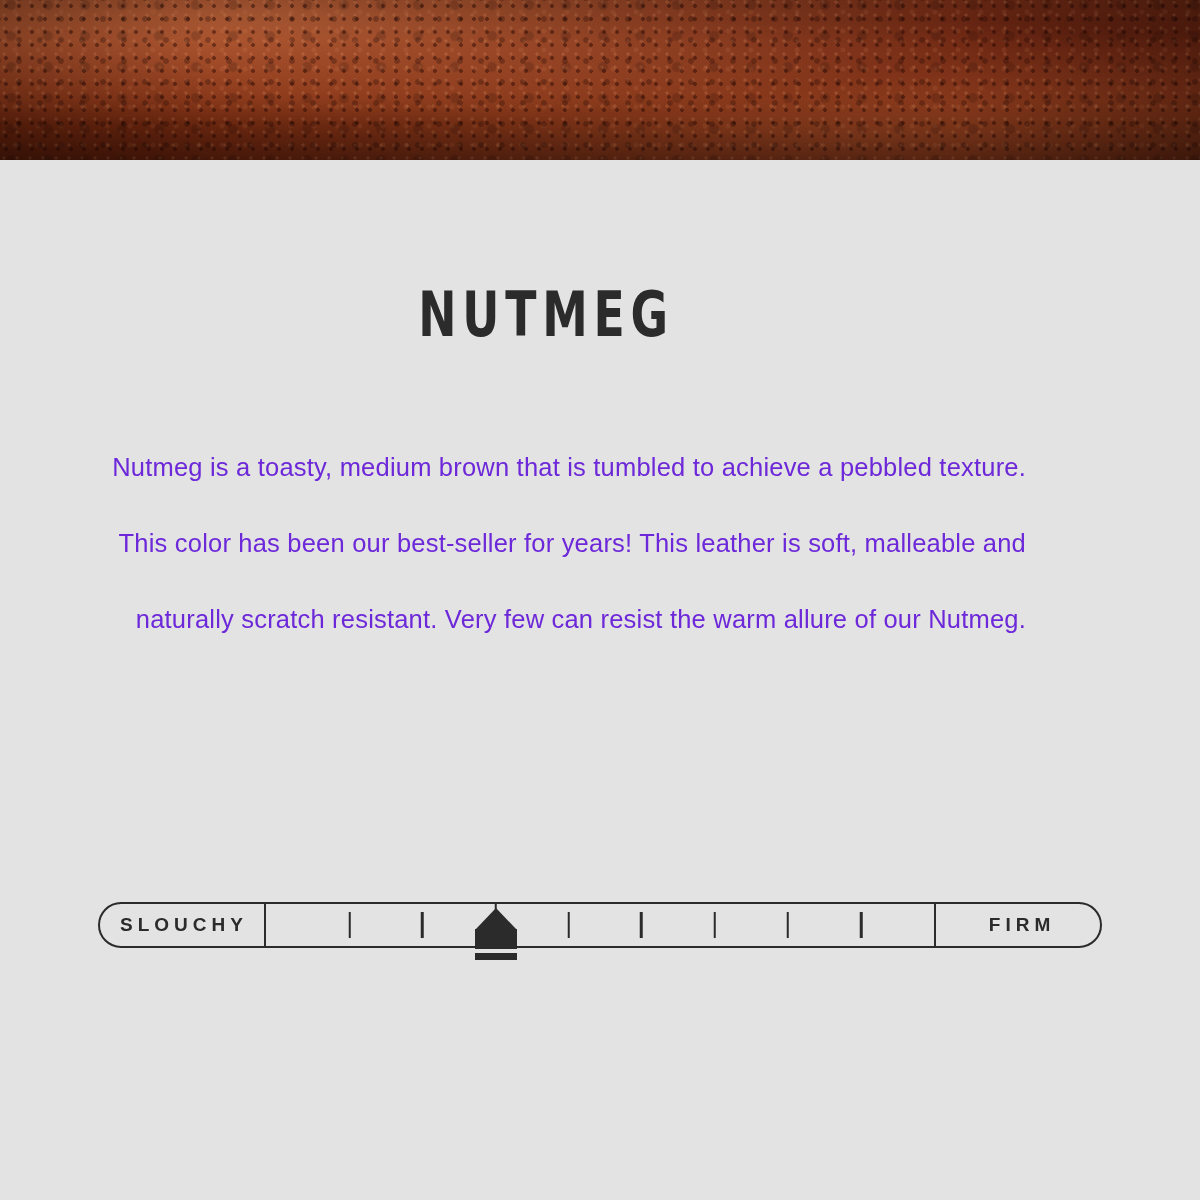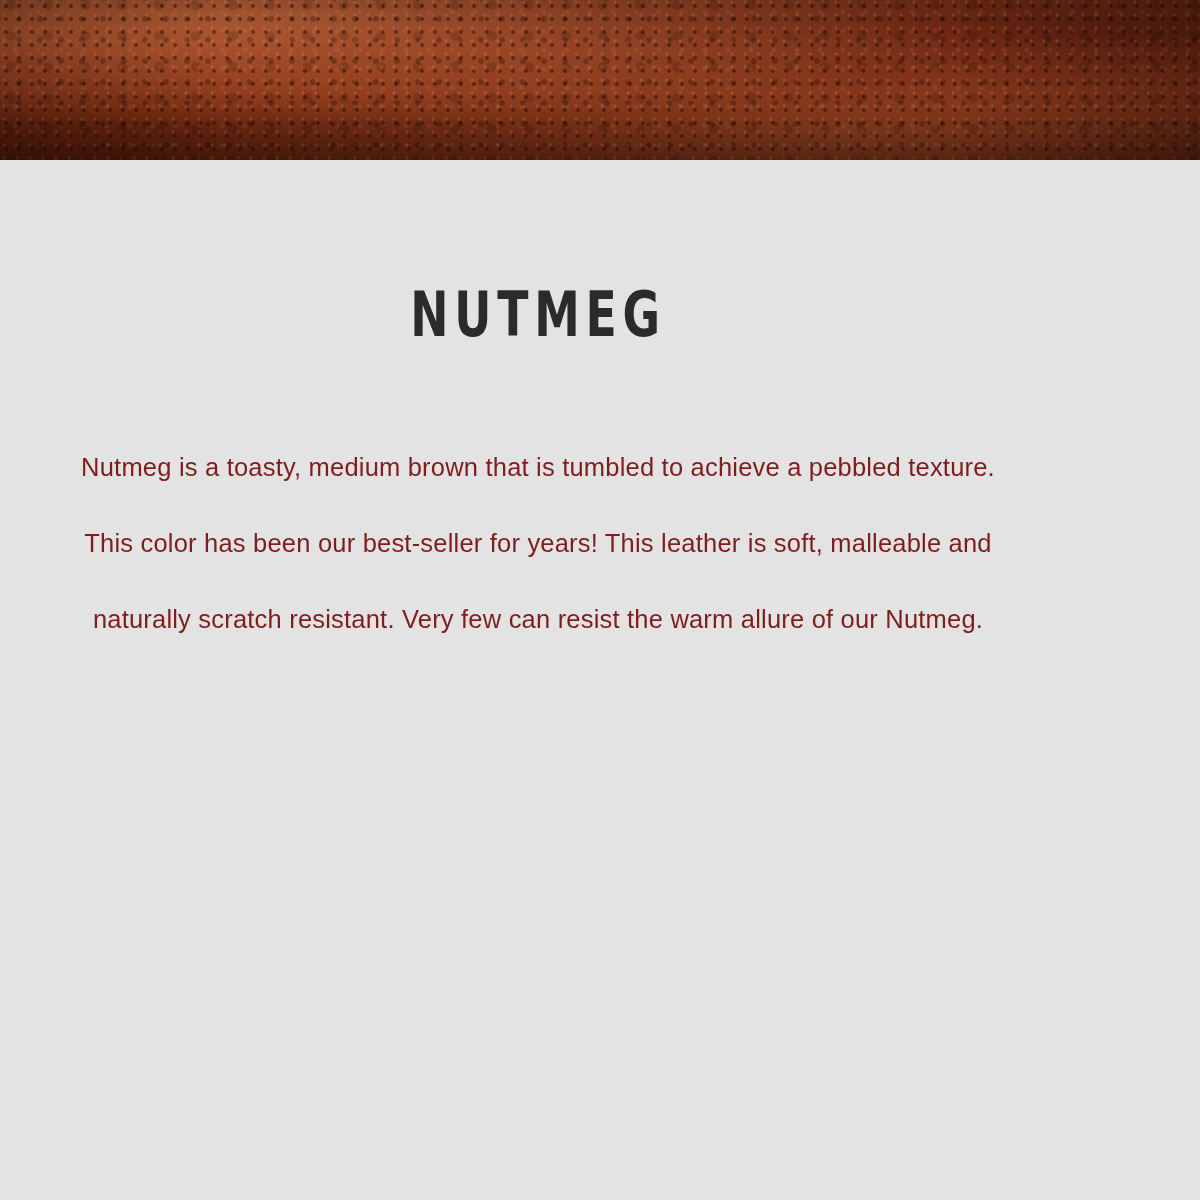--- a/index.html
+++ b/index.html
@@ -73,40 +73,41 @@
     background:
       linear-gradient(180deg, rgba(0,0,0,0.18) 0%, rgba(0,0,0,0) 25%, rgba(0,0,0,0) 62%, rgba(0,0,0,0.30) 100%),
       linear-gradient(90deg, rgba(0,0,0,0.20) 0%, rgba(0,0,0,0) 18%, rgba(0,0,0,0) 80%, rgba(0,0,0,0.25) 100%);
   }
 
   
   .content {
     position: relative;
     width: 1076px;
     height: 1040px;
+    padding-left: 8px;
   }
 
   .title {
     text-align: center;
     margin: 0;
     padding-top: 118px;
     font-family: "DejaVu Sans Condensed", "Liberation Sans Narrow", "Liberation Sans", sans-serif;
     font-size: 62px;
     font-weight: 700;
     letter-spacing: 7px;
     color: #2b2b2b;
     transform: scaleX(0.82);
     transform-origin: center;
   }
 
   .desc {
     width: 960px;
     margin: 78px auto 0;
-    text-align: center;
-    color: #7f1d1d;
+    text-align: right;
+    color: #6d28d9;
     font-size: 25.5px;
     line-height: 76px;
     letter-spacing: 0.2px;
     font-weight: 400;
   }
 
   
   .sliders {
     position: absolute;
     left: 0;
@@ -223,17 +224,38 @@
   </div>
 
   <div class="content">
 
     <h1 class="title">NUTMEG</h1>
 
     <p class="desc">Nutmeg is a toasty, medium brown that is tumbled to achieve a pebbled texture. This color has been our best-seller for years! This leather is soft, malleable and naturally scratch resistant.  Very few can resist the warm allure of our Nutmeg.</p>
 
     <div class="sliders">
 
+      <div class="slider-row">
+        <div class="track"></div>
+        <div class="cap left">SLOUCHY</div>
+        <div class="cap right">FIRM</div>
+        <div class="ticks">
+          <span class="tick" style="left:12.5%"></span>
+          <span class="tick" style="left:23.4%"></span>
+          <span class="tick" style="left:34.4%"></span>
+          <span class="tick" style="left:45.3%"></span>
+          <span class="tick" style="left:56.2%"></span>
+          <span class="tick" style="left:67.2%"></span>
+          <span class="tick" style="left:78.1%"></span>
+          <span class="tick" style="left:89.1%"></span>
+          <div class="marker" style="left:34.4%">
+            <div class="stem"></div>
+            <div class="head"></div>
+            <div class="body"></div>
+            <div class="bar"></div>
+          </div>
+        </div>
+      </div>
 
 
     </div>
   </div>
 </div>
 
 </body></html>

